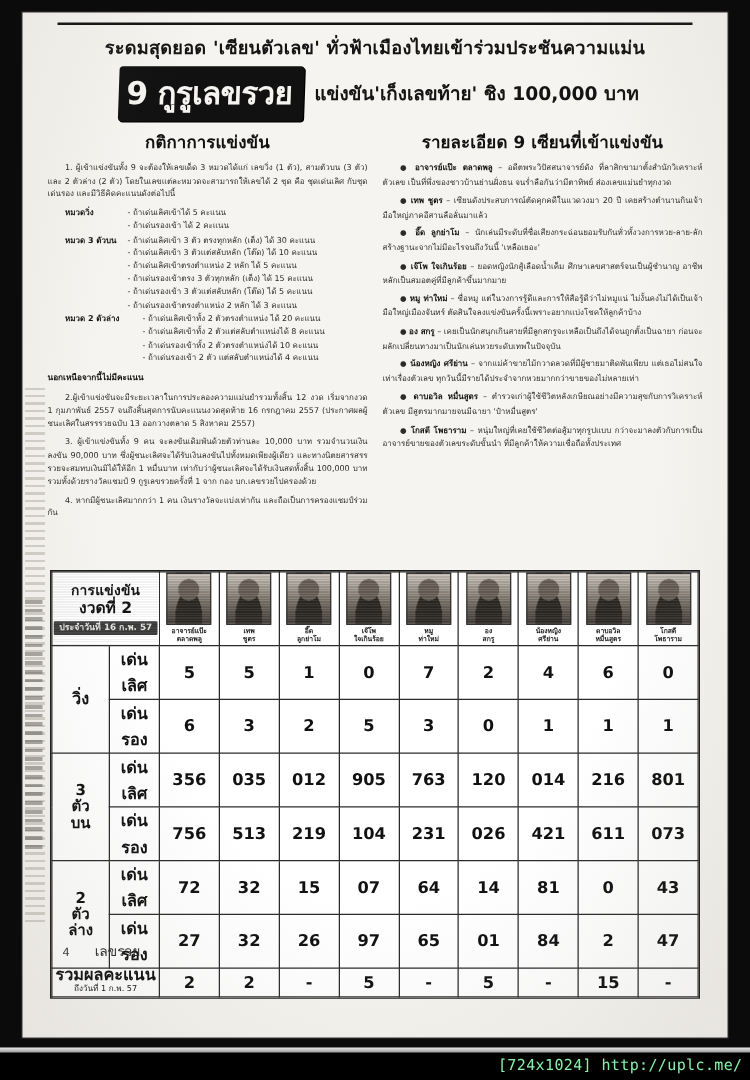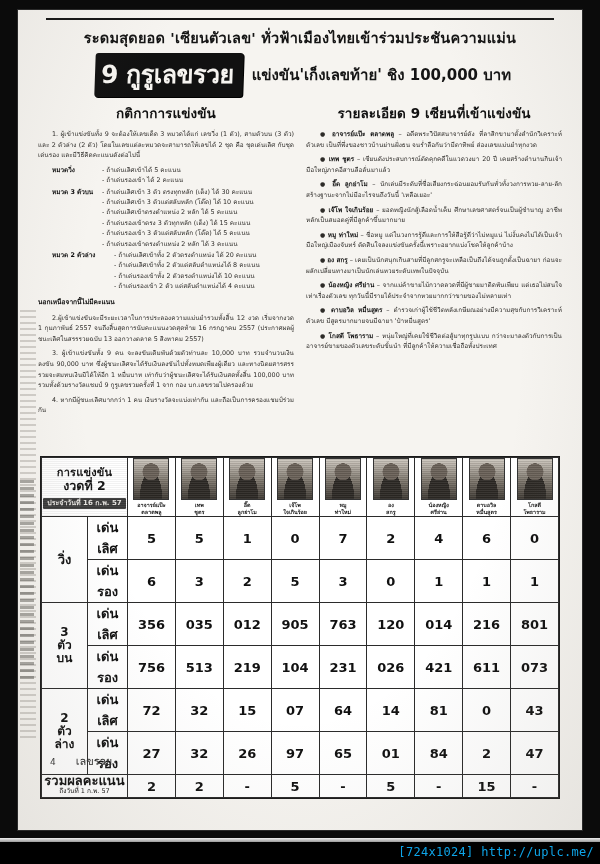--- a/index.html
+++ b/index.html
@@ -169,21 +169,21 @@
   .pgnum{font-size:9px;color:#3a3a3a;}
   .pgname{font-size:11px;color:#2b2b2b;}
 
   
   .wm{
     position:absolute;left:0;bottom:0;width:600px;height:22px;
     background:#000;z-index:90;
   }
   .wm span{
     position:absolute;right:6px;top:3px;
-    color:#0ea5e9;font-size:12px;
+    color:#86efac;font-size:12px;
     font-family:"DejaVu Sans Mono","Liberation Mono",monospace;
     letter-spacing:.3px;
   }
   .wm:before{
     content:"";position:absolute;left:0;top:-4px;width:600px;height:4px;
     background:linear-gradient(to bottom,#efefef,#9a9a9a);
   }
 </style>
 </head>
 <body>

